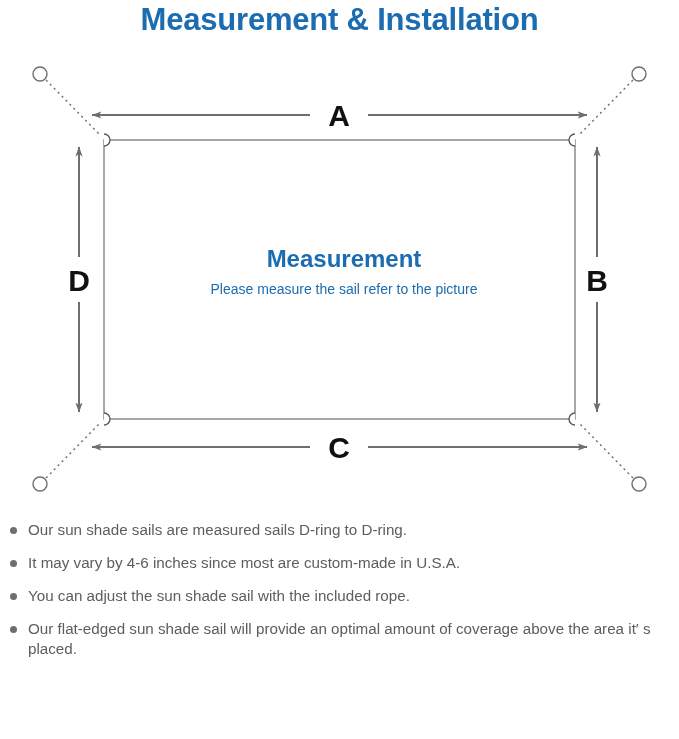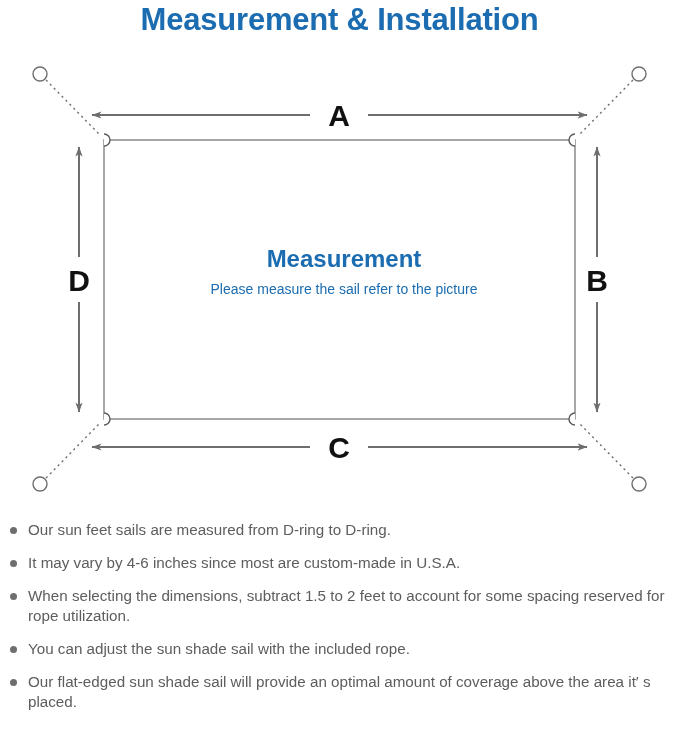--- a/index.html
+++ b/index.html
@@ -146,29 +146,25 @@
 
       <text class="sail-title" x="344" y="223" text-anchor="middle">Measurement</text>
       <text class="sail-sub" x="344" y="250" text-anchor="middle">Please measure the sail refer to the picture</text>
 
     </svg>
   </div>
 
   <div class="notes">
     <div class="note-item">
       <span class="note-bullet"></span>
-      <span>Our sun feet sails are measured from D-ring to D-ring.</span>
+      <span>Our sun shade sails are measured sails D-ring to D-ring.</span>
     </div>
     <div class="note-item">
       <span class="note-bullet"></span>
       <span>It may vary by 4-6 inches since most are custom-made in U.S.A.</span>
-    </div>
-    <div class="note-item">
-      <span class="note-bullet"></span>
-      <span>When selecting the dimensions, subtract 1.5 to 2 feet to account for some spacing reserved for rope utilization.</span>
     </div>
     <div class="note-item">
       <span class="note-bullet"></span>
       <span>You can adjust the sun shade sail with the included rope.</span>
     </div>
     <div class="note-item">
       <span class="note-bullet"></span>
       <span>Our flat-edged sun shade sail will provide an optimal amount of coverage above the area it′ s placed.</span>
     </div>
   </div>

